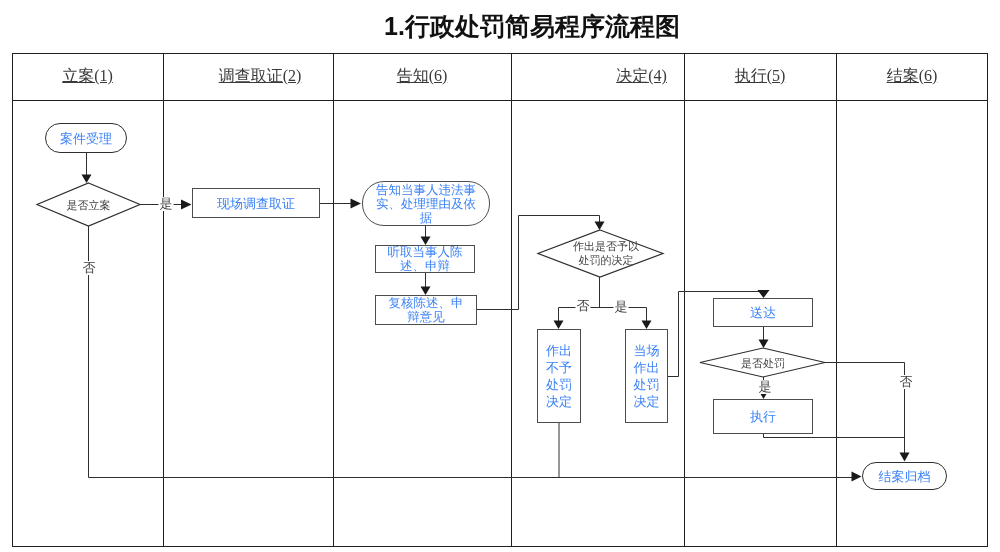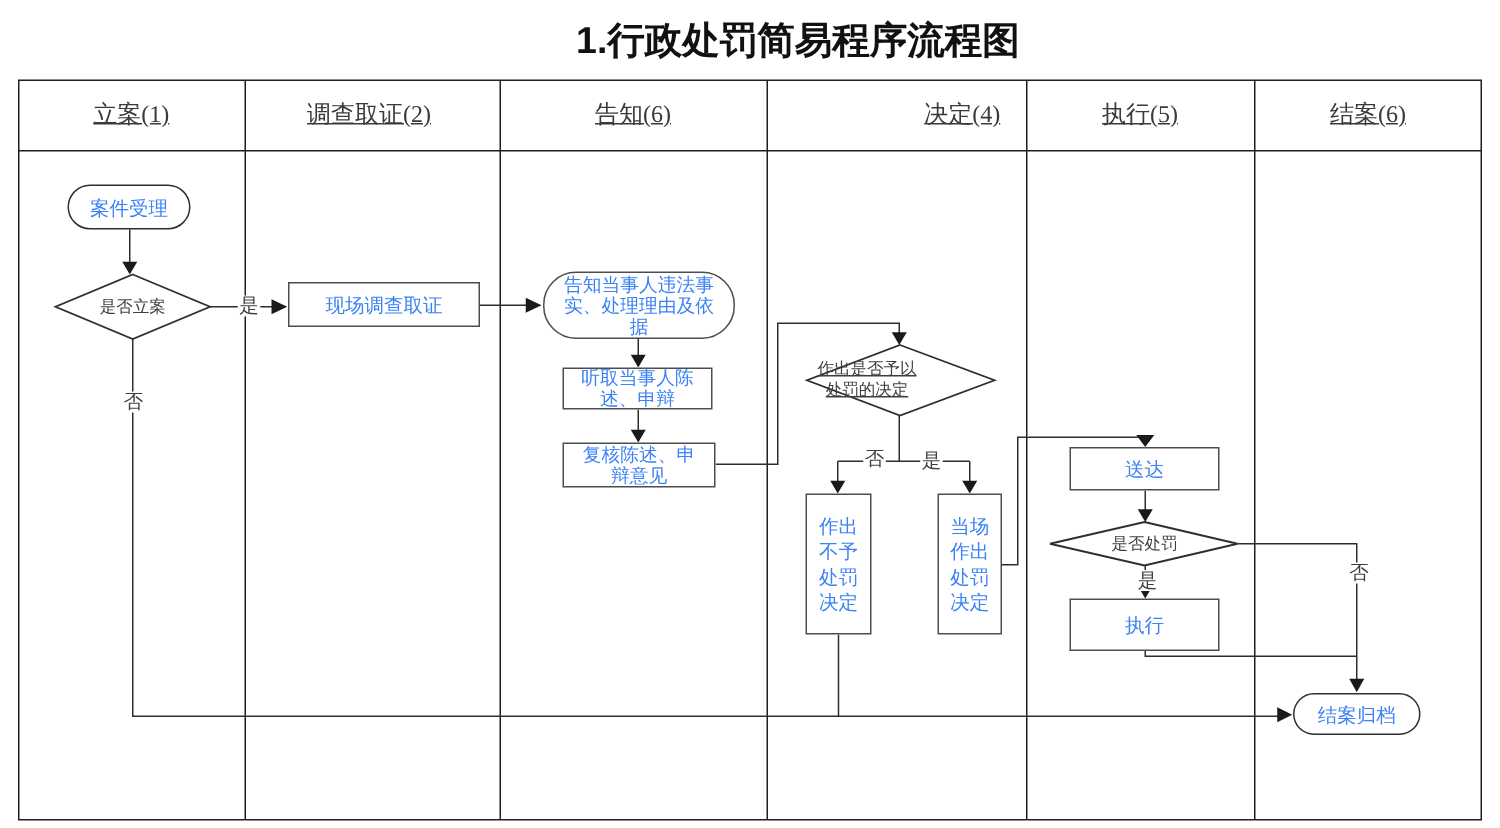--- a/index.html
+++ b/index.html
@@ -93,21 +93,21 @@
     </g>
 
     <g fill="#ffffff" stroke="#2e2e2e" stroke-width="1.2">
       <polygon points="88.5,183 140,204.5 88.5,226 37,204.5"></polygon>
       <polygon points="600,230 663,253.5 600,277 538,253.5"></polygon>
       <polygon points="763,348 825,362.5 763,377 700,362.5"></polygon>
     </g>
   </svg>
 
   <div class="lane-label" style="left:12px;width:151px;">立案(1)</div>
-  <div class="lane-label" style="left:161px;width:170px;">调查取证(2)</div>
+  <div class="lane-label" style="left:175px;width:170px;">调查取证(2)</div>
   <div class="lane-label" style="left:333px;width:178px;">告知(6)</div>
   <div class="lane-label" style="left:511px;width:173px;padding-left:44px;">决定(4)</div>
   <div class="lane-label" style="left:684px;width:152px;">执行(5)</div>
   <div class="lane-label" style="left:836px;width:152px;">结案(6)</div>
 
   <div class="node-box stadium" style="left:45px;top:123px;width:82px;height:30px;">案件受理</div>
 
   <div class="d-label" style="left:43px;top:197px;width:91px;height:15px;">是否立案</div>
 
   <div class="node-box" style="left:192px;top:188px;width:128px;height:30px;">现场调查取证</div>
@@ -115,21 +115,21 @@
   <div class="node-box small" style="left:362px;top:181px;width:128px;height:45px;border-radius:22px;">告知当事人违法事
 实、处理理由及依
 据</div>
 
   <div class="node-box small" style="left:375px;top:245px;width:100px;height:28px;">听取当事人陈
 述、申辩</div>
 
   <div class="node-box small" style="left:375px;top:295px;width:102px;height:30px;">复核陈述、申
 辩意见</div>
 
-  <div class="d-label" style="left:516px;top:238px;width:124px;height:30px;text-decoration:underline;">作出是否予以
+  <div class="d-label" style="left:544px;top:238px;width:124px;height:30px;">作出是否予以
 处罚的决定</div>
 
   <div class="node-box tall" style="left:537px;top:329px;width:44px;height:94px;">作出
 不予
 处罚
 决定</div>
 
   <div class="node-box tall" style="left:625px;top:329px;width:43px;height:94px;">当场
 作出
 处罚

